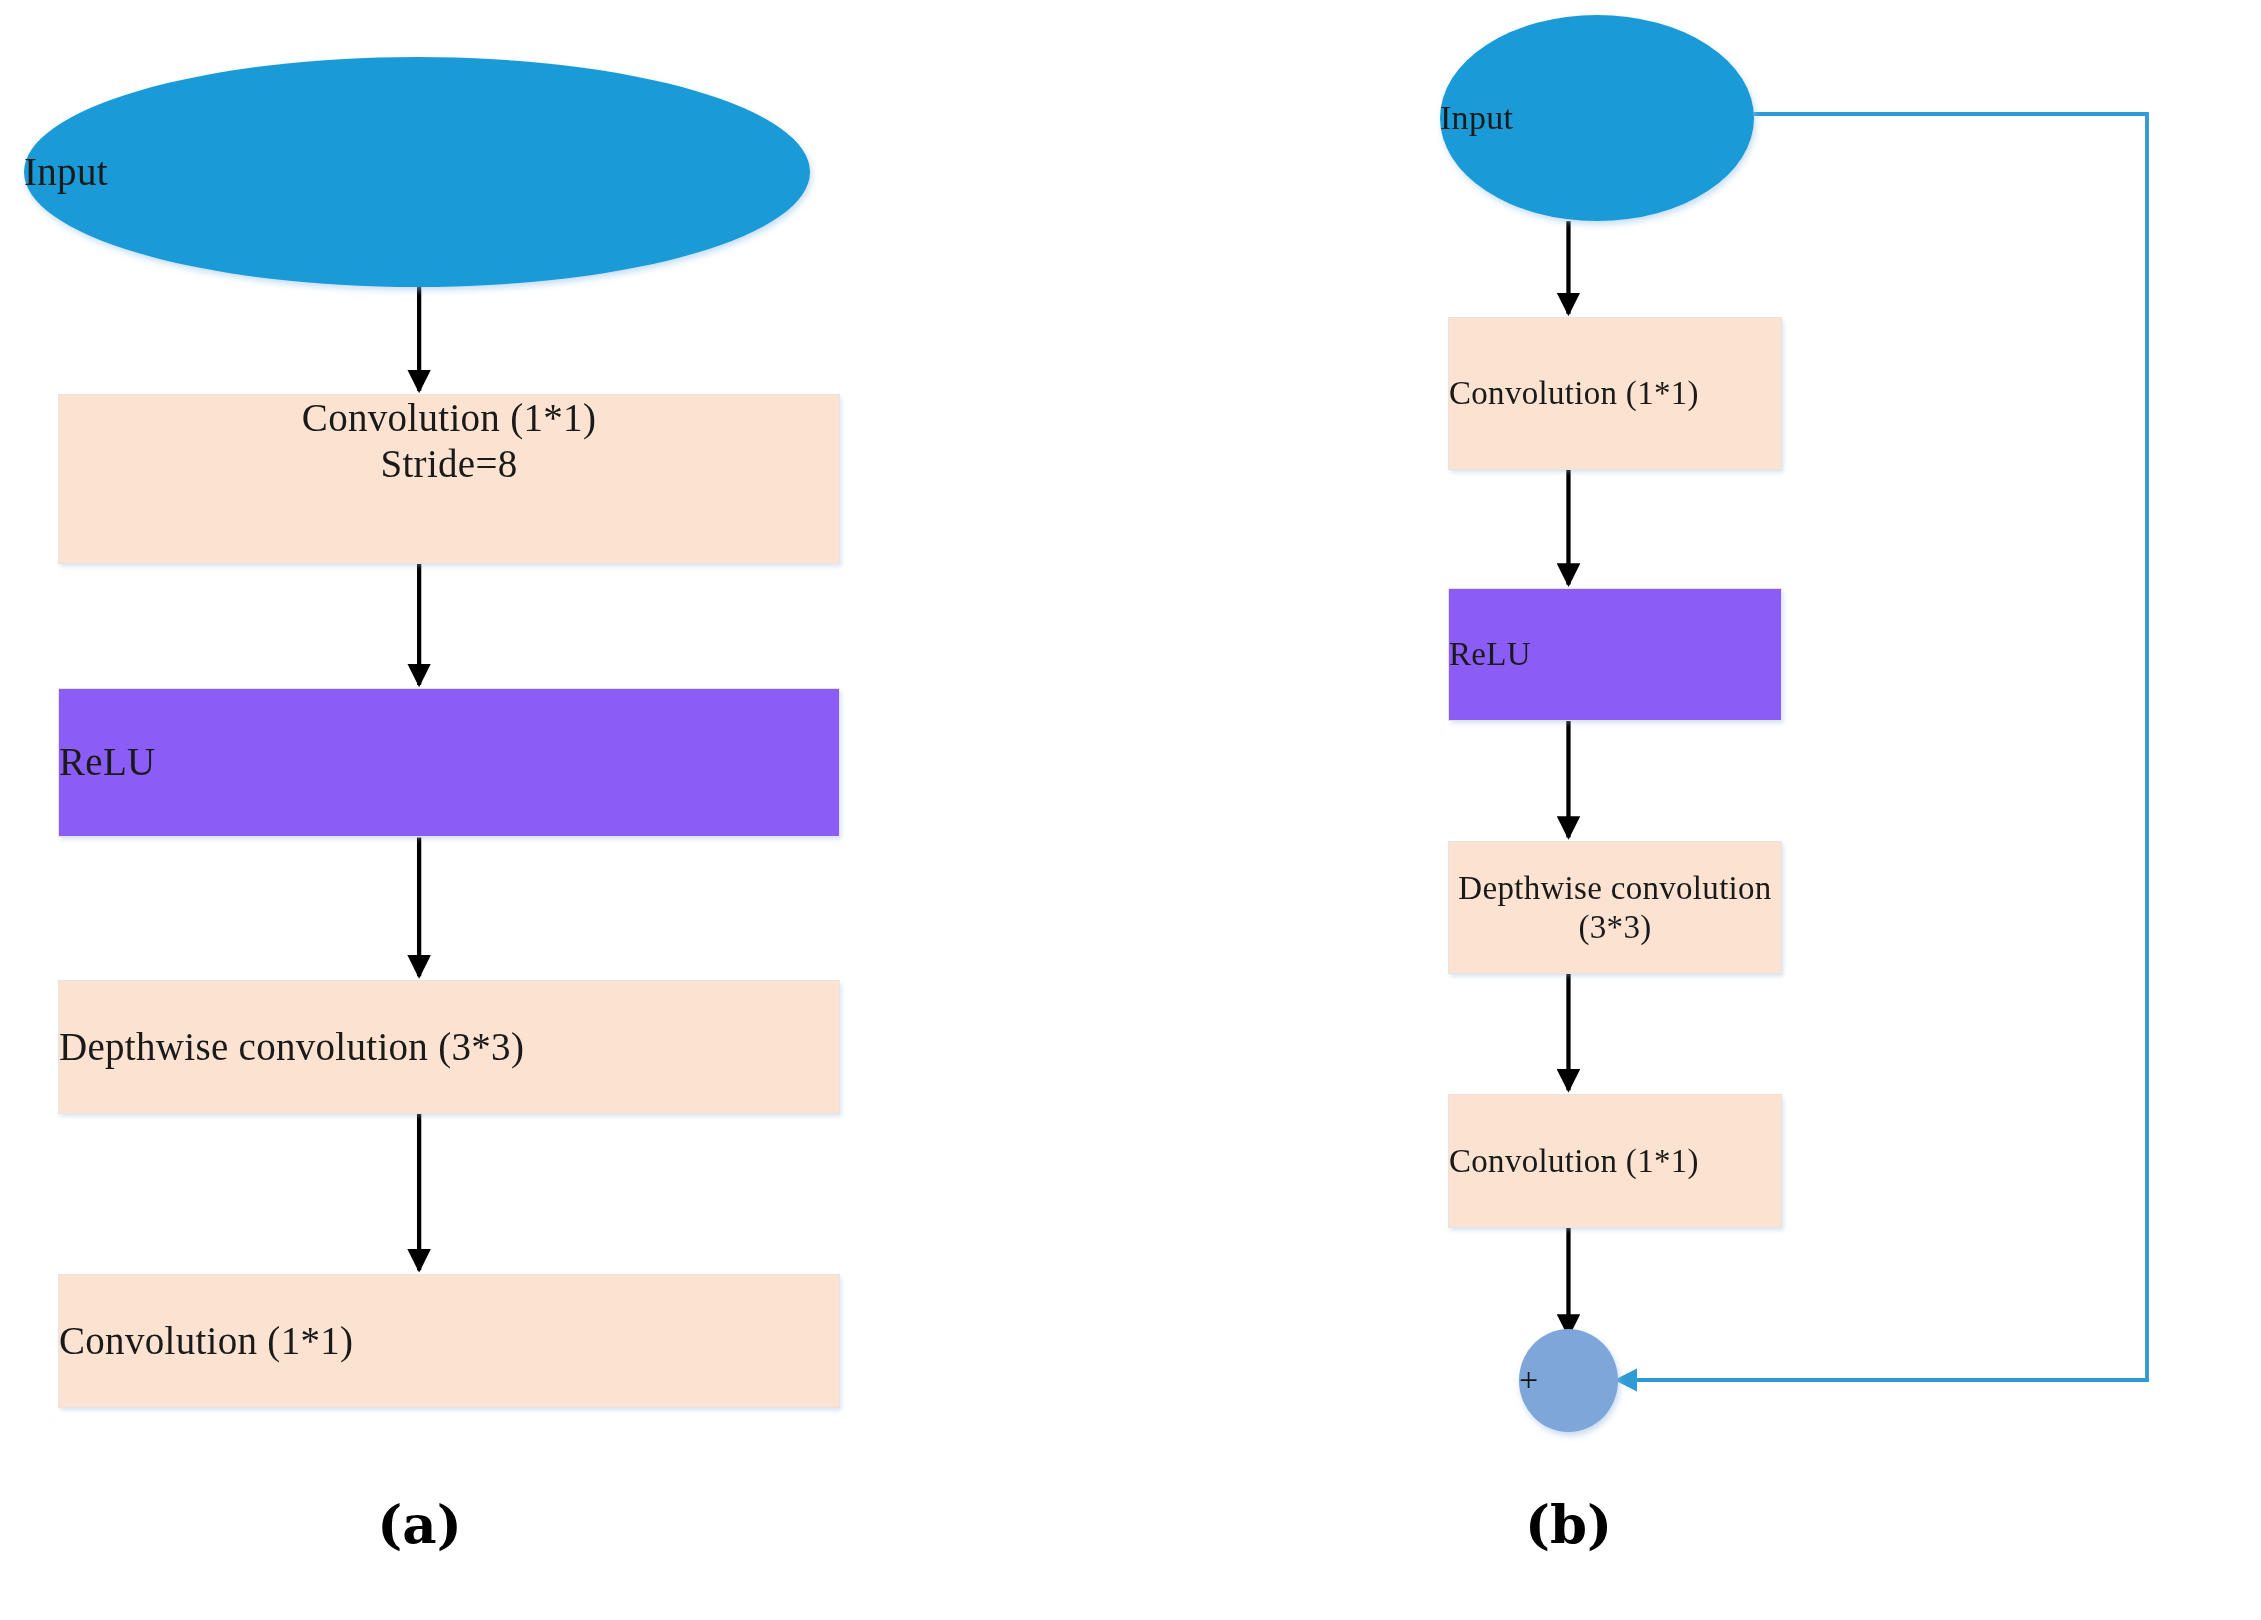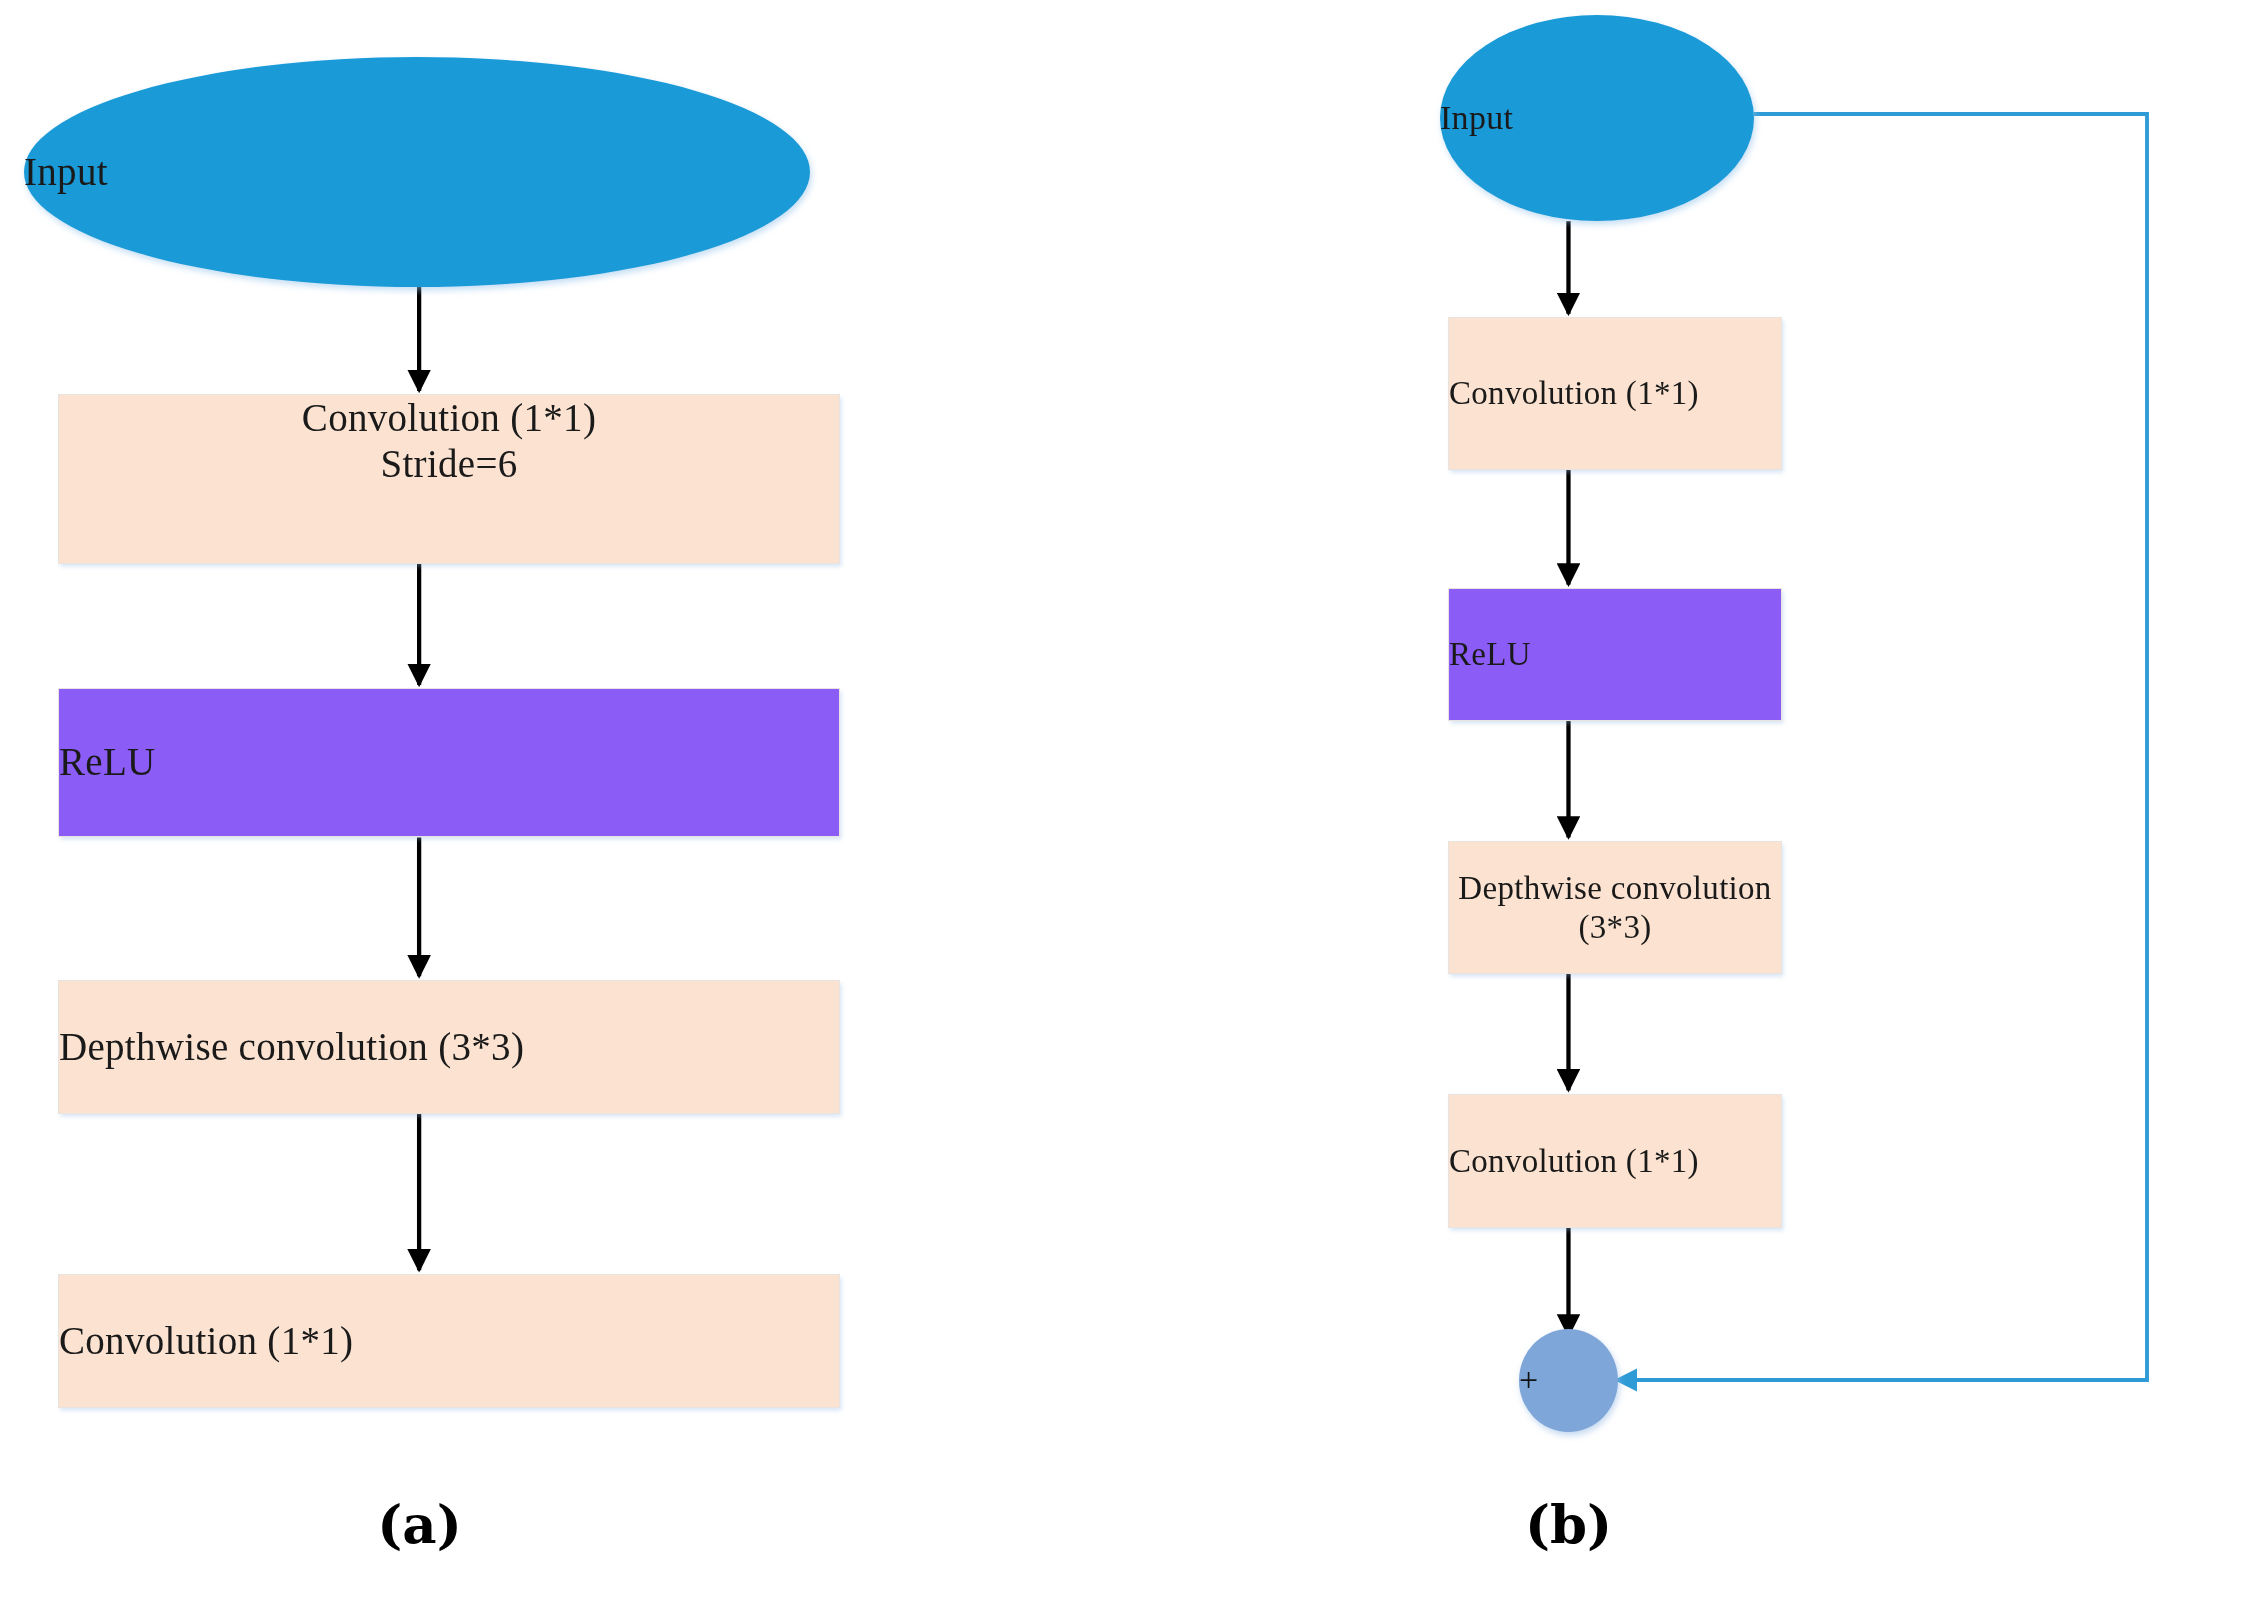--- a/index.html
+++ b/index.html
@@ -88,21 +88,21 @@
 
     <path d="M 2046 133 L 2505 133 L 2505 1610 L 1886 1610" stroke="#2e9bd6" stroke-width="4.5" fill="none" marker-end="url(#arrowBlue)"></path>
   </svg>
 
   <div class="node ellipse" style="left:24px;top:57px;width:786px;height:230px;font-size:39px;">
     <span>Input</span>
   </div>
 
   <div class="node box peach" style="left:29px;top:394px;width:782px;height:170px;font-size:39px;flex-direction:column;">
     <span>Convolution (1*1)</span>
-    <span>Stride=6</span>
+    <span>Stride=8</span>
   </div>
 
   <div class="node box yellow" style="left:29px;top:688px;width:782px;height:149px;font-size:39px;">
     <span>ReLU</span>
   </div>
 
   <div class="node box peach" style="left:29px;top:980px;width:782px;height:134px;font-size:39px;">
     <span>Depthwise convolution (3*3)</span>
   </div>
 

